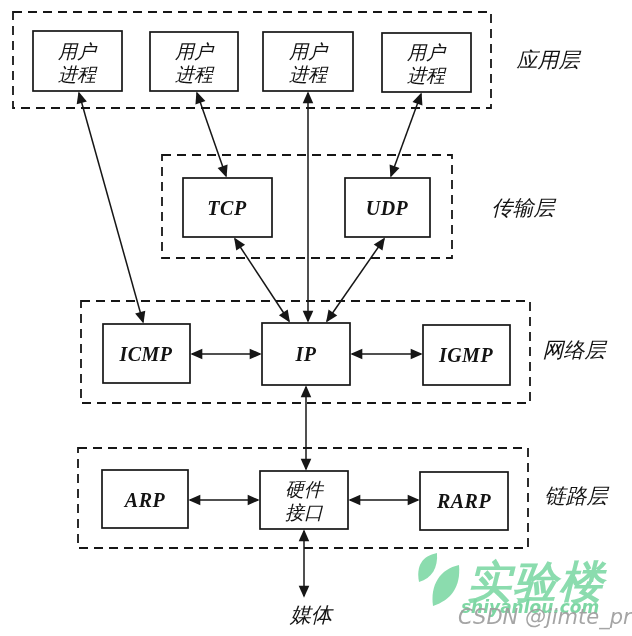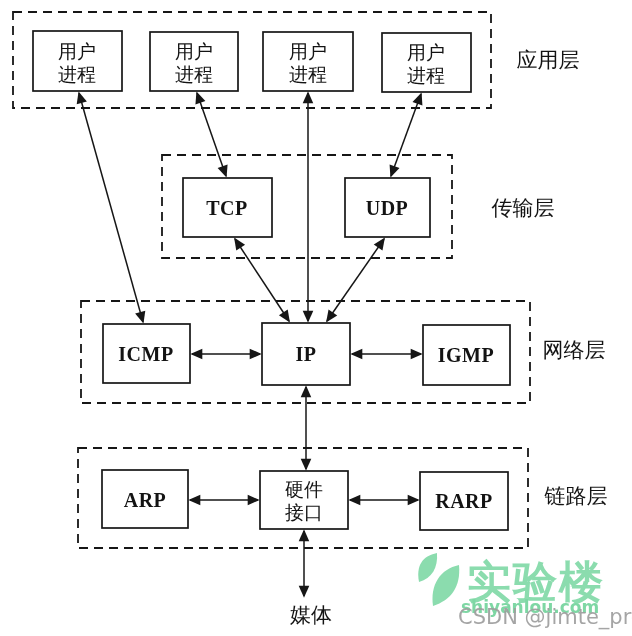--- a/index.html
+++ b/index.html
@@ -1,17 +1,17 @@
 <!DOCTYPE html>
 <html><head>
 <meta charset="utf-8">
 <style>
   html,body{margin:0;padding:0;background:#ffffff;}
   .page{position:relative;width:632px;height:636px;background:#ffffff;overflow:hidden;
-        font-family:"Liberation Serif","DejaVu Serif",serif;}
+        font-family:"Liberation Serif","DejaVu Serif",serif;font-style:italic;}
   svg{display:block;}
   .box{fill:#ffffff;stroke:#161616;stroke-width:1.7px;}
   .dash{fill:none;stroke:#161616;stroke-width:1.8px;stroke-dasharray:9 6;}
   .arrow{stroke:#161616;stroke-width:1.5px;fill:none;}
   .txt{font-family:"Liberation Serif","DejaVu Serif",serif;fill:#131313;
        text-anchor:middle;}
   .node-en{font-size:20px;font-weight:bold;letter-spacing:0.5px;}
   .node-cn{font-size:19px;}
   .layer-label{font-size:21px;}
   .media-label{font-size:21px;}

